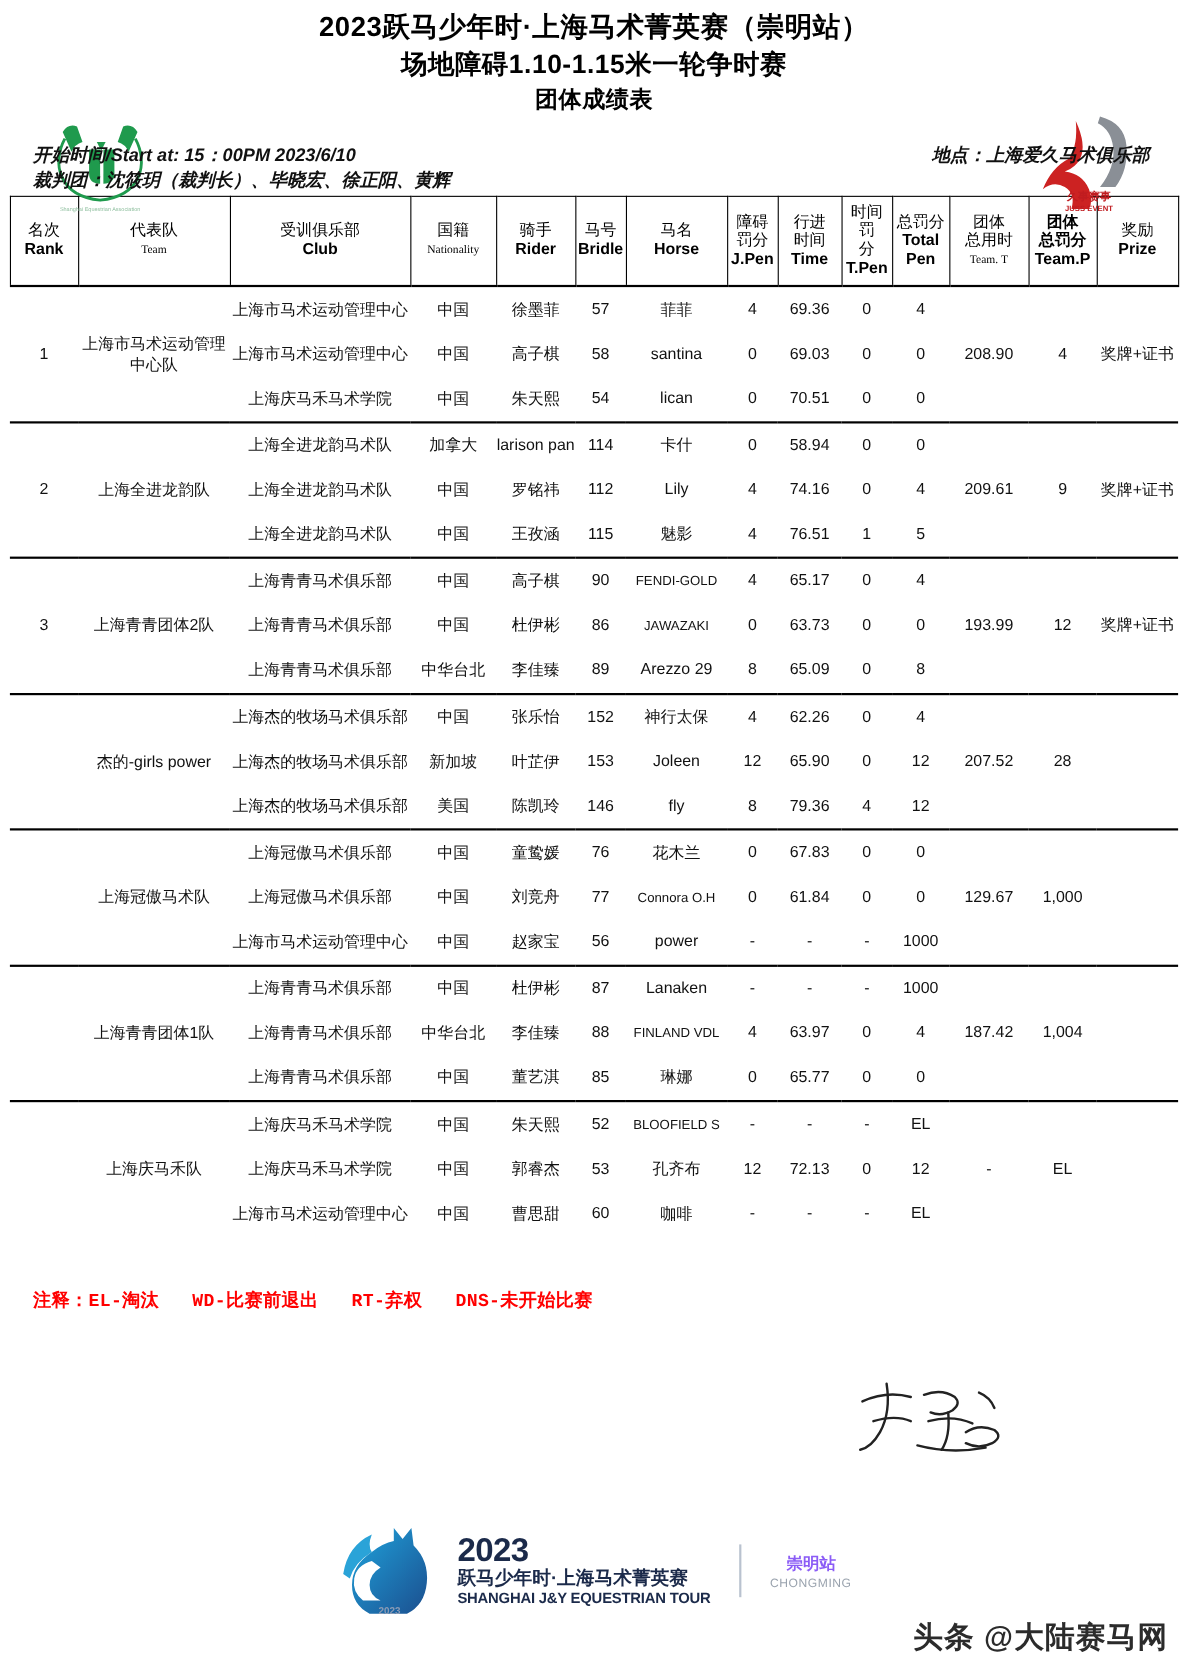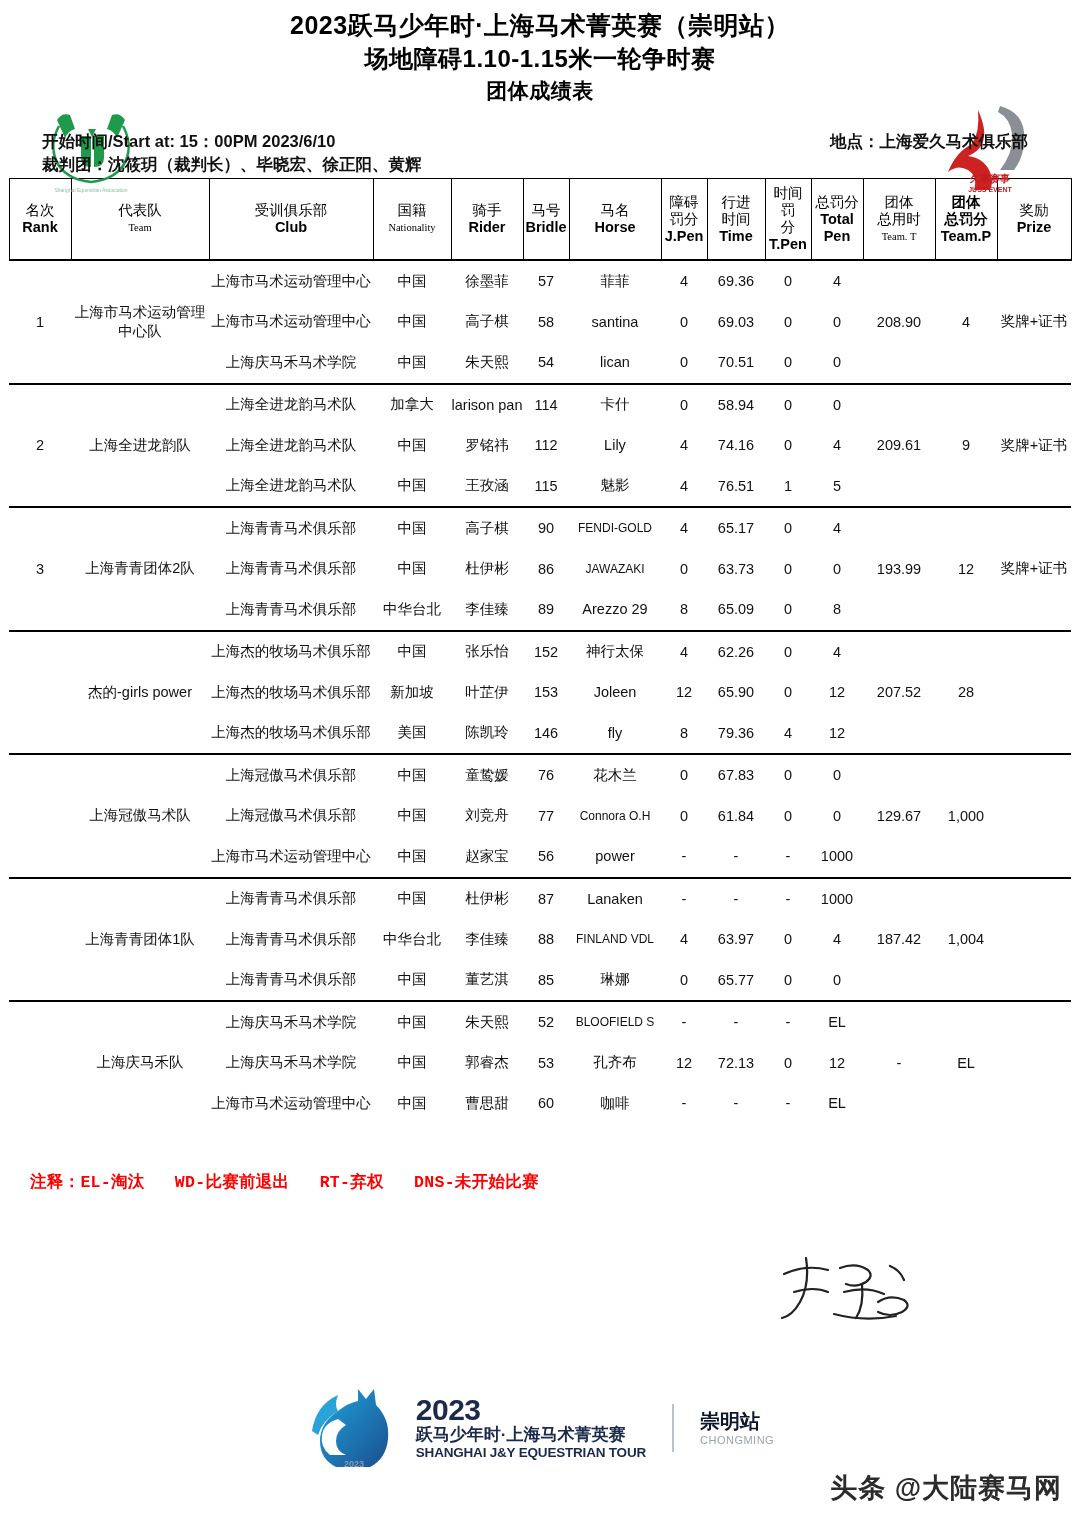--- a/index.html
+++ b/index.html
@@ -17,23 +17,23 @@
   .header{position:relative;height:130px;}
   .titles{position:absolute;left:0;right:0;top:8px;text-align:center;}
   .t-line{font-weight:bold;letter-spacing:.5px;color:#000;}
   .t1{font-size:25px;line-height:34px;}
   .t2{font-size:24px;line-height:33px;}
   .t3{font-size:21px;line-height:32px;}
 
   .logo-left{position:absolute;left:33px;top:96px;width:116px;height:104px;}
   .logo-right{position:absolute;right:30px;top:100px;width:120px;height:96px;}
 
-  .meta{position:relative;margin:0 0 2px 12px;height:46px;}
+  .meta{position:relative;margin:0 0 2px 0;height:46px;font-style:italic;}
   .meta-left{position:absolute;left:30px;top:0;font-size:16.5px;font-weight:bold;line-height:23px;white-space:nowrap;}
-  .meta-right{position:absolute;right:52px;top:0;font-size:16.5px;font-weight:bold;line-height:23px;white-space:nowrap;}
+  .meta-right{position:absolute;right:35px;top:0;font-size:16.5px;font-weight:bold;line-height:23px;white-space:nowrap;}
 
   
   table.results{
     border-collapse:collapse;
     margin:0 auto;
     width:1016px;
     table-layout:fixed;
   }
   table.results th{
     border:1.6px solid #000;
@@ -97,21 +97,21 @@
   .signature{position:absolute;left:770px;top:1248px;width:160px;height:90px;}
 
   
   .bottom-logo{position:absolute;left:0;right:0;top:1385px;display:flex;justify-content:center;align-items:center;gap:14px;}
   .bl-text{display:flex;flex-direction:column;justify-content:center;}
   .bl-2023{font-size:30px;font-weight:bold;color:#1b2a4a;line-height:30px;letter-spacing:-.5px;}
   .bl-cn{font-size:17px;font-weight:bold;color:#1b2a4a;line-height:20px;}
   .bl-en{font-size:13.5px;font-weight:bold;color:#1b2a4a;line-height:16px;letter-spacing:-.2px;}
   .bl-divider{width:2px;height:48px;background:#b9c2cf;margin:0 12px;}
   .bl-station{display:flex;flex-direction:column;justify-content:center;}
-  .bl-st-cn{font-size:20px;font-weight:bold;color:#0f172a;line-height:23px;}
+  .bl-st-cn{font-size:15px;font-weight:bold;color:#8b5cf6;line-height:23px;margin-left:15px;}
   .bl-st-en{font-size:11px;color:#9aa3ae;line-height:14px;letter-spacing:.5px;}
 
   
   .watermark{position:absolute;right:18px;top:1470px;font-size:27px;font-weight:bold;color:#2b2b2b;letter-spacing:1px;white-space:nowrap;}
 </style>
 </head>
 <body>
 
 <div class="page">
 

